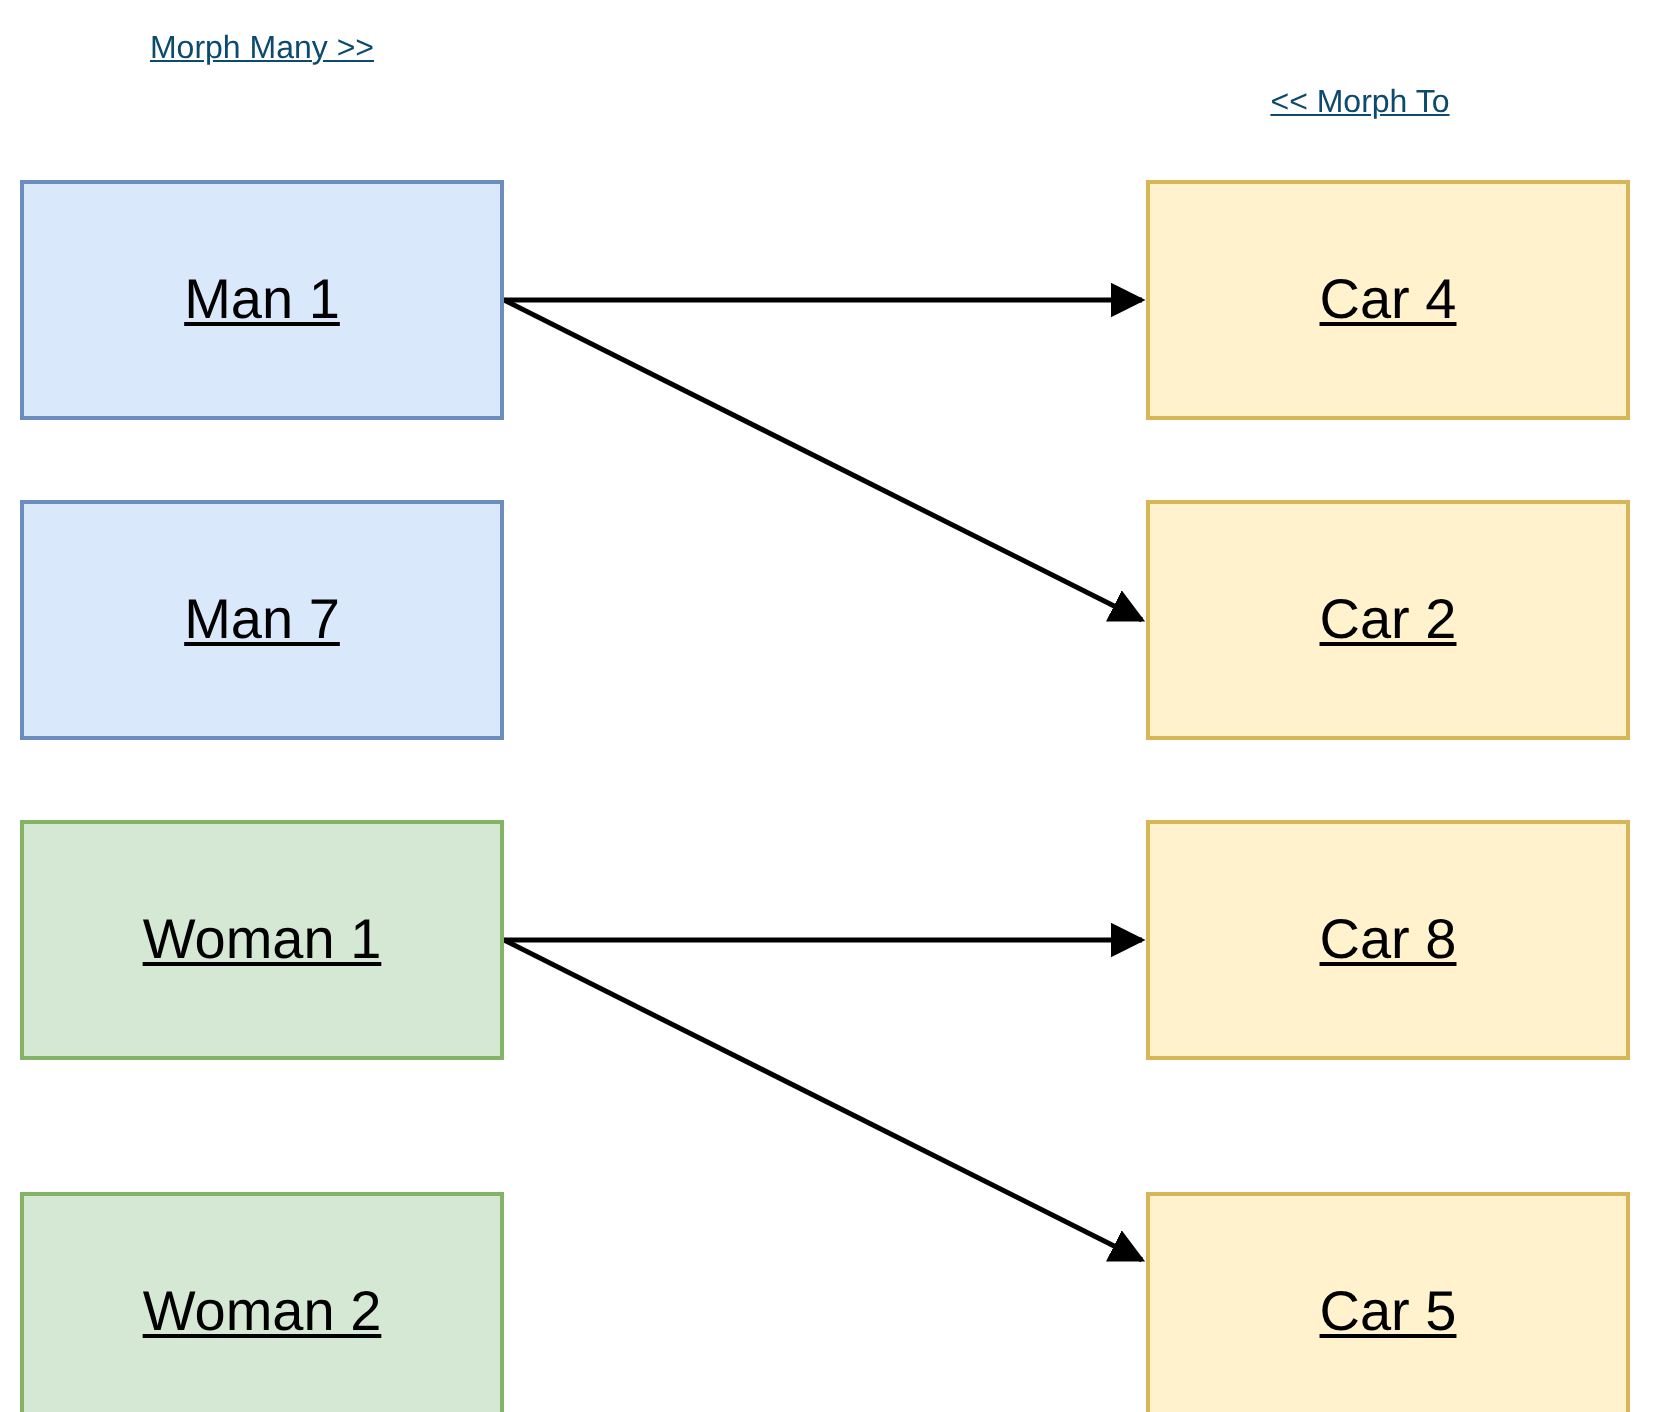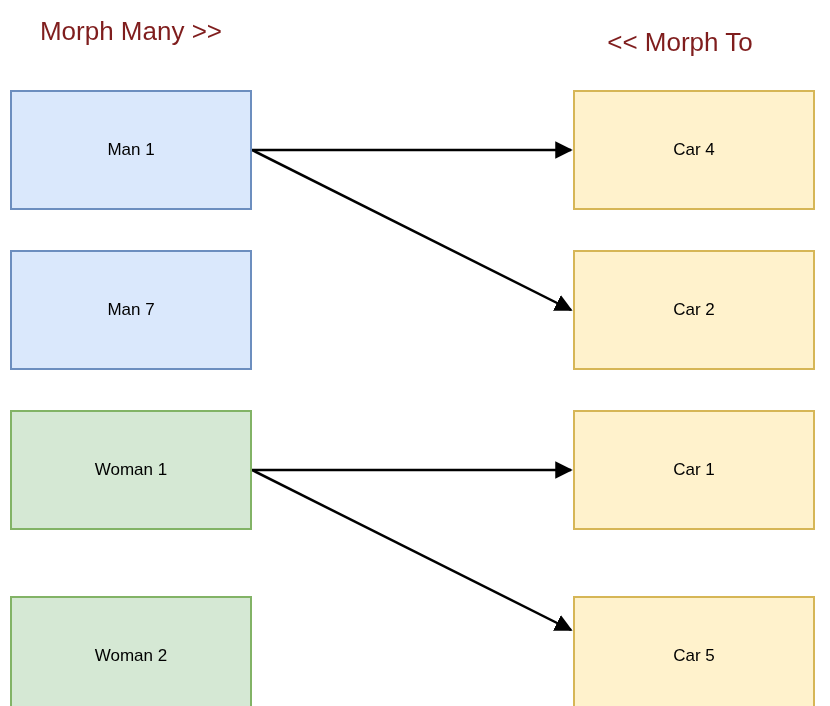--- a/index.html
+++ b/index.html
@@ -14,37 +14,39 @@
     position: relative;
     width: 830px;
     height: 706px;
     background: #ffffff;
     overflow: hidden;
   }
   .col-title {
     position: absolute;
     width: 242px;
     text-align: center;
-    font-size: 26px;
-    color: #7f1d1d;
+    font-size: 16px;
+    color: #0c4a6e;
+    text-decoration: underline;
     white-space: nowrap;
   }
   .col-title.left  { left: 10px;  top: 16px; }
-  .col-title.right { left: 559px; top: 27px; }
+  .col-title.right { left: 559px; top: 43px; }
   .node {
     position: absolute;
     width: 242px;
     height: 120px;
     box-sizing: border-box;
     border: 2px solid #000;
     display: flex;
     align-items: center;
     justify-content: center;
-    font-size: 17px;
+    font-size: 28px;
     color: #000000;
+    text-decoration: underline;
   }
   .node.man   { background: var(--man-fill);   border-color: var(--man-stroke); }
   .node.woman { background: var(--woman-fill); border-color: var(--woman-stroke); text-align: center; }
   .node.car   { background: var(--car-fill);   border-color: var(--car-stroke); }
   .col-left  { left: 10px; }
   .col-right { left: 573px; }
   .row-1 { top: 90px; }
   .row-2 { top: 250px; }
   .row-3 { top: 410px; }
   .row-4 { top: 596px; }
@@ -95,20 +97,20 @@
 
   <div class="node car col-right row-1">
     <span>Car 4</span>
   </div>
 
   <div class="node car col-right row-2">
     <span>Car 2</span>
   </div>
 
   <div class="node car col-right row-3">
-    <span>Car 1</span>
+    <span>Car 8</span>
   </div>
 
   <div class="node car col-right row-4">
     <span>Car 5</span>
   </div>
 
 </div>
 
 </body></html>

